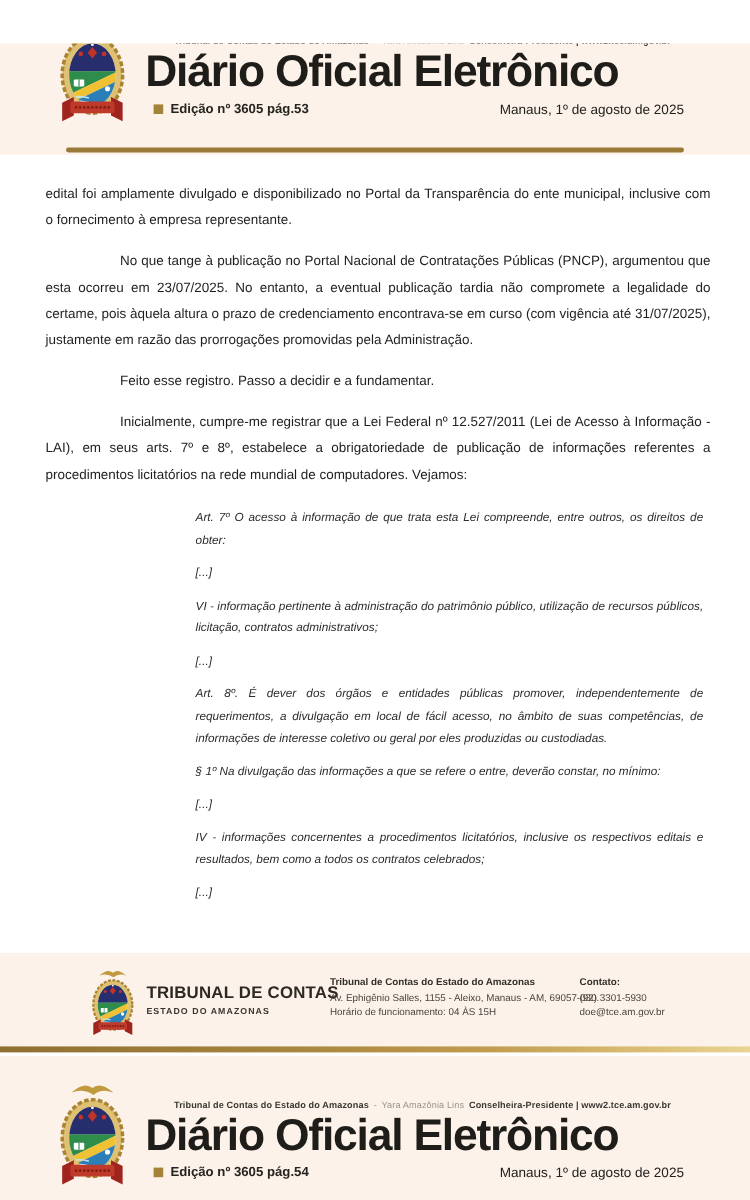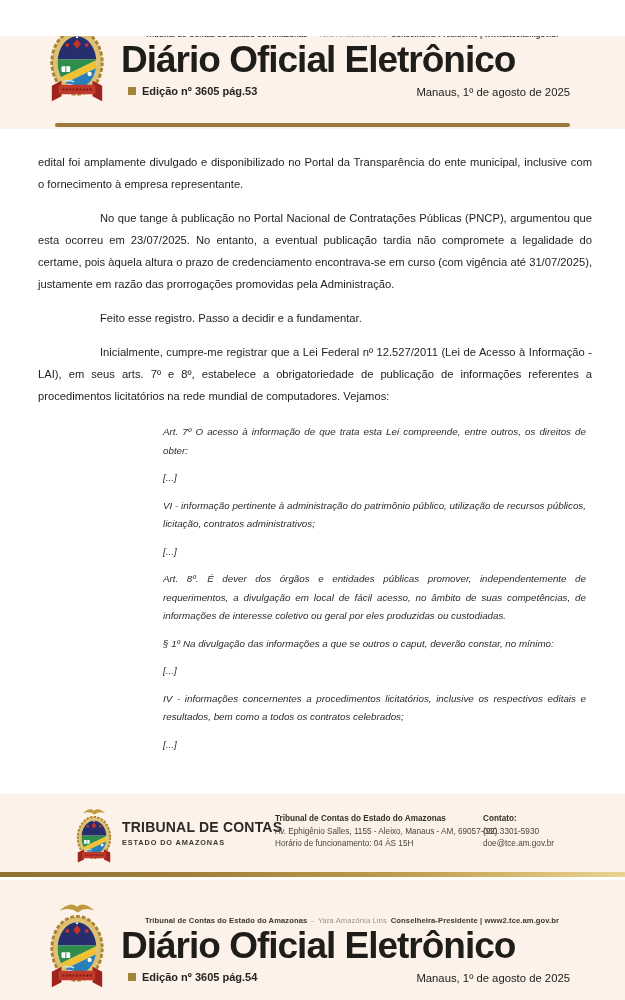--- a/index.html
+++ b/index.html
@@ -116,21 +116,21 @@
     <p>edital foi amplamente divulgado e disponibilizado no Portal da Transparência do ente municipal, inclusive com o fornecimento à empresa representante.</p>
     <p class="indent">No que tange à publicação no Portal Nacional de Contratações Públicas (PNCP), argumentou que esta ocorreu em 23/07/2025. No entanto, a eventual publicação tardia não compromete a legalidade do certame, pois àquela altura o prazo de credenciamento encontrava-se em curso (com vigência até 31/07/2025), justamente em razão das prorrogações promovidas pela Administração.</p>
     <p class="indent">Feito esse registro. Passo a decidir e a fundamentar.</p>
     <p class="indent">Inicialmente, cumpre-me registrar que a Lei Federal nº 12.527/2011 (Lei de Acesso à Informação - LAI), em seus arts. 7º e 8º, estabelece a obrigatoriedade de publicação de informações referentes a procedimentos licitatórios na rede mundial de computadores. Vejamos:</p>
     <blockquote class="quote">
       <p>Art. 7º O acesso à informação de que trata esta Lei compreende, entre outros, os direitos de obter:</p>
       <p>[...]</p>
       <p>VI - informação pertinente à administração do patrimônio público, utilização de recursos públicos, licitação, contratos administrativos;</p>
       <p>[...]</p>
       <p>Art. 8º. É dever dos órgãos e entidades públicas promover, independentemente de requerimentos, a divulgação em local de fácil acesso, no âmbito de suas competências, de informações de interesse coletivo ou geral por eles produzidas ou custodiadas.</p>
-      <p>§ 1º Na divulgação das informações a que se outros o caput, deverão constar, no mínimo:</p>
+      <p>§ 1º Na divulgação das informações a que se refere o entre, deverão constar, no mínimo:</p>
       <p>[...]</p>
       <p>IV - informações concernentes a procedimentos licitatórios, inclusive os respectivos editais e resultados, bem como a todos os contratos celebrados;</p>
       <p>[...]</p>
     </blockquote>
   </main>
 
   <footer class="foot">
     <svg class="f-crest" viewBox="0 0 64 96">
         <use href="#crest-sym"></use>
       </svg>

